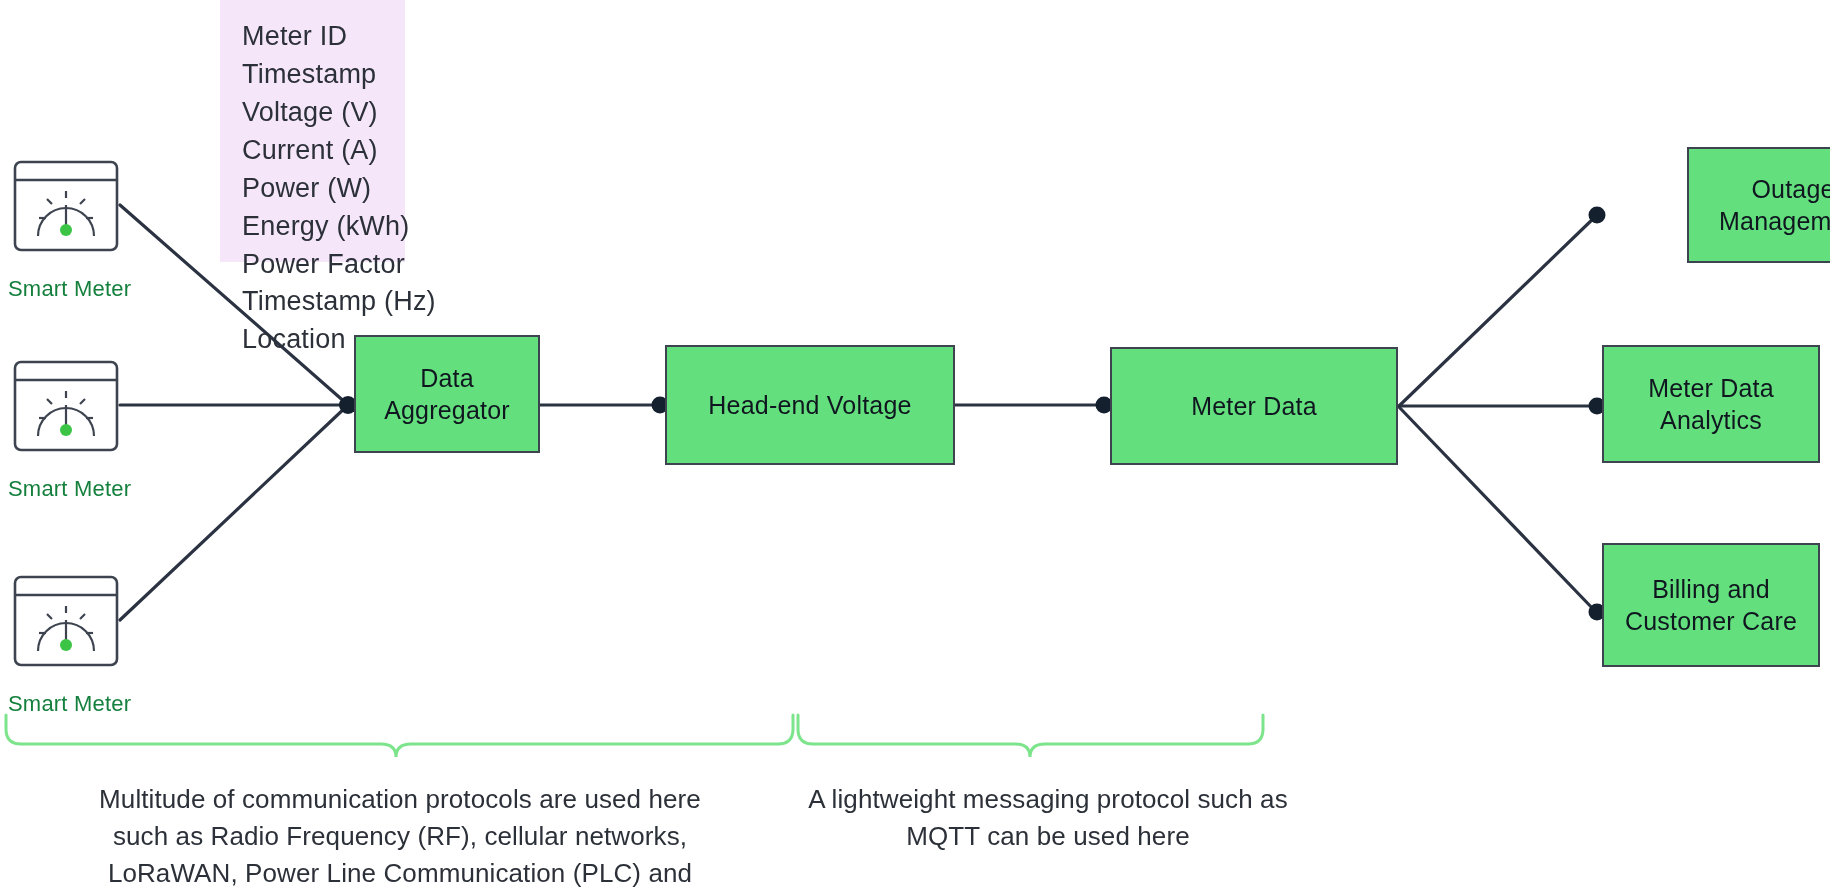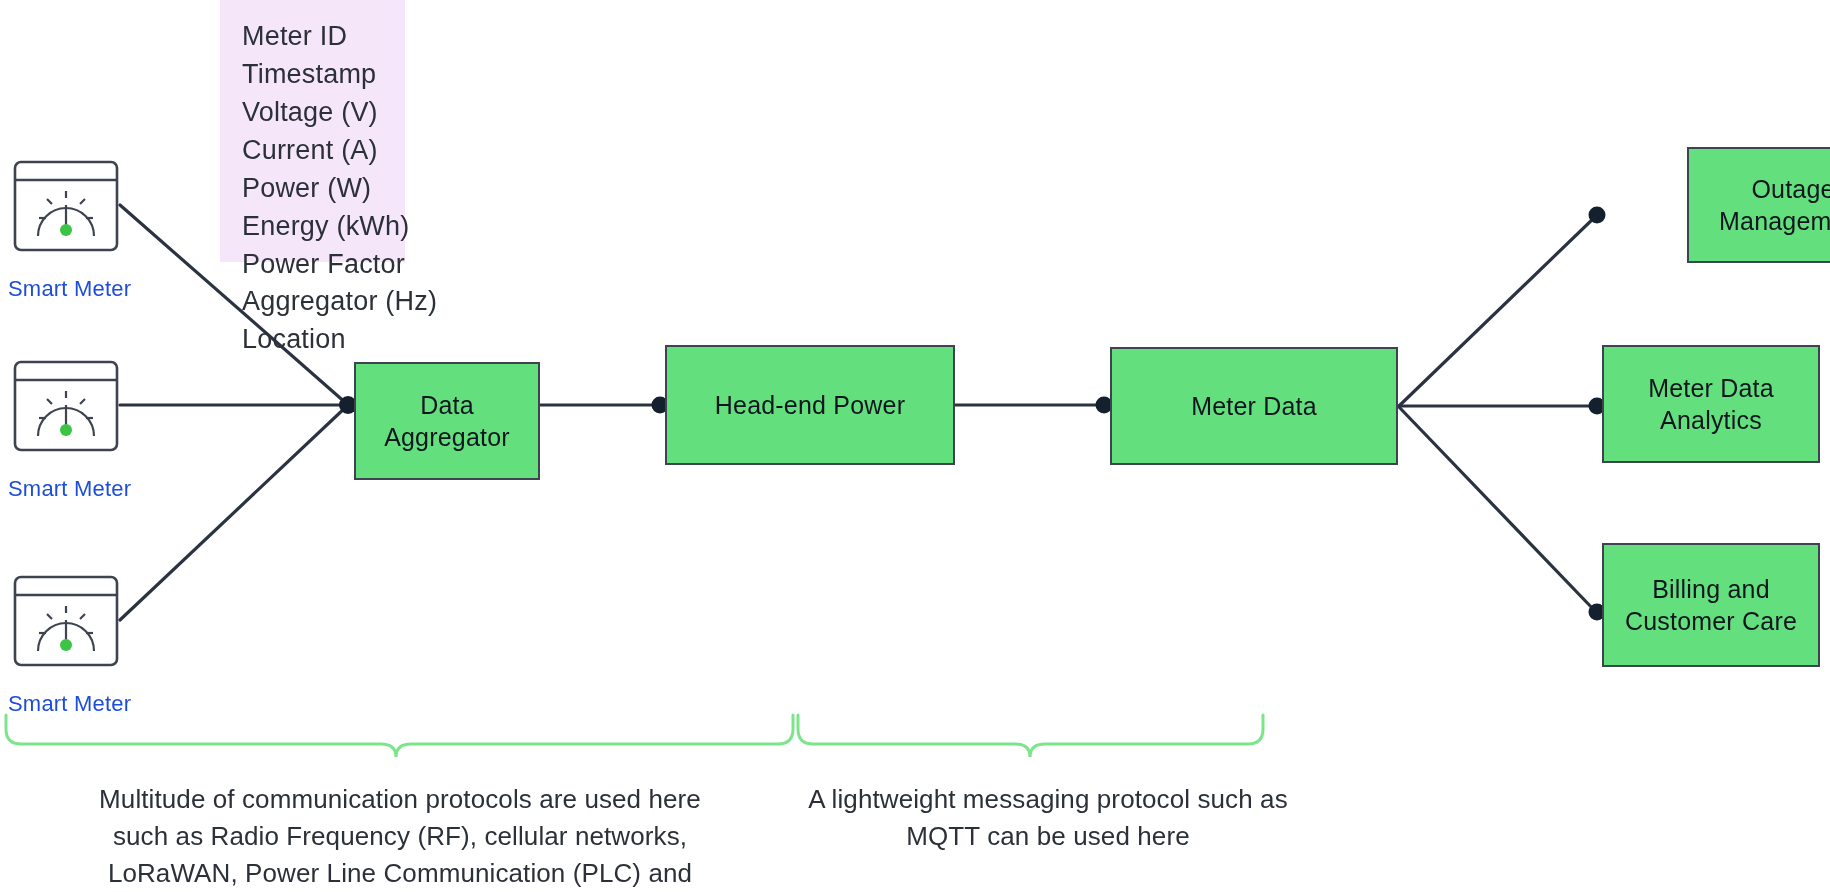--- a/index.html
+++ b/index.html
@@ -7,21 +7,21 @@
   #stage{position:relative;width:1830px;height:892px;background:#ffffff;}
 
   svg.layer{position:absolute;left:0;top:0;width:1830px;height:892px;overflow:visible;}
   #edges{z-index:1;}
 
   .node{position:absolute;box-sizing:border-box;background:#63e07d;border:2px solid #3d4450;
         display:flex;align-items:center;justify-content:center;text-align:center;
         color:#10161f;font-size:25px;line-height:1.28;letter-spacing:.2px;z-index:3;}
 
   .meter{position:absolute;z-index:3;}
-  .meter-label{position:absolute;font-size:22px;color:#1d4ed8;letter-spacing:.2px;z-index:3;white-space:nowrap;}
+  .meter-label{position:absolute;font-size:22px;color:#15803d;letter-spacing:.2px;z-index:3;white-space:nowrap;}
 
   .note{position:absolute;background:#f5e6fa;box-sizing:border-box;padding:18px 0 18px 22px;
         z-index:2;color:#2c3038;font-size:27px;line-height:1.405;letter-spacing:.2px;}
   .note div{white-space:nowrap;}
 
   .caption{position:absolute;text-align:center;font-size:26px;line-height:1.42;
            color:#2c3038;letter-spacing:.1px;z-index:3;}
 </style>
 </head>
 <body>
@@ -117,30 +117,30 @@
   <div class="meter-label" style="left:8px;top:691px;">Smart Meter</div>
 
   <div class="note" style="left:220px;top:0;width:185px;height:262px;">
     <div>Meter ID</div>
     <div>Timestamp</div>
     <div>Voltage (V)</div>
     <div>Current (A)</div>
     <div>Power (W)</div>
     <div>Energy (kWh)</div>
     <div>Power Factor</div>
-    <div>Aggregator (Hz)</div>
+    <div>Timestamp (Hz)</div>
     <div>Location</div>
   </div>
 
-  <div class="node" style="left:354px;top:362px;width:186px;height:118px;">
+  <div class="node" style="left:354px;top:335px;width:186px;height:118px;">
     <span>Data Aggregator</span>
   </div>
 
   <div class="node" style="left:665px;top:345px;width:290px;height:120px;">
-    <span>Head-end Power</span>
+    <span>Head-end Voltage</span>
   </div>
 
   <div class="node" style="left:1110px;top:347px;width:288px;height:118px;">
     <div>
       <div>Meter Data</div>
     </div>
   </div>
 
   <div class="node" style="left:1687px;top:147px;width:212px;height:116px;">
     <div>

